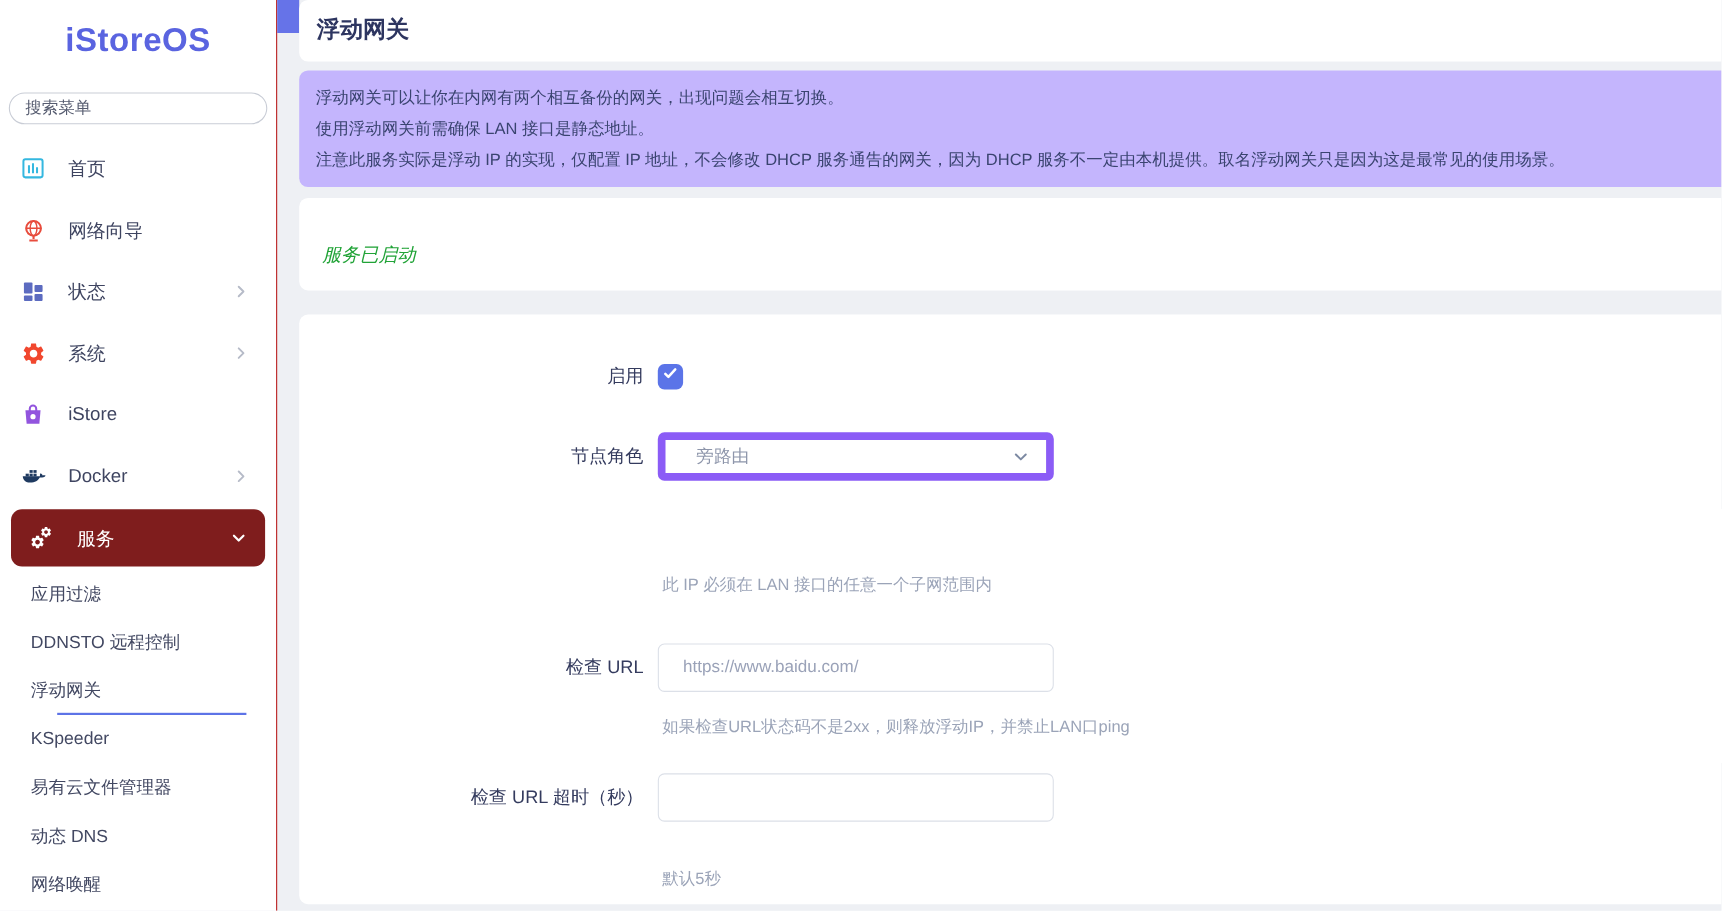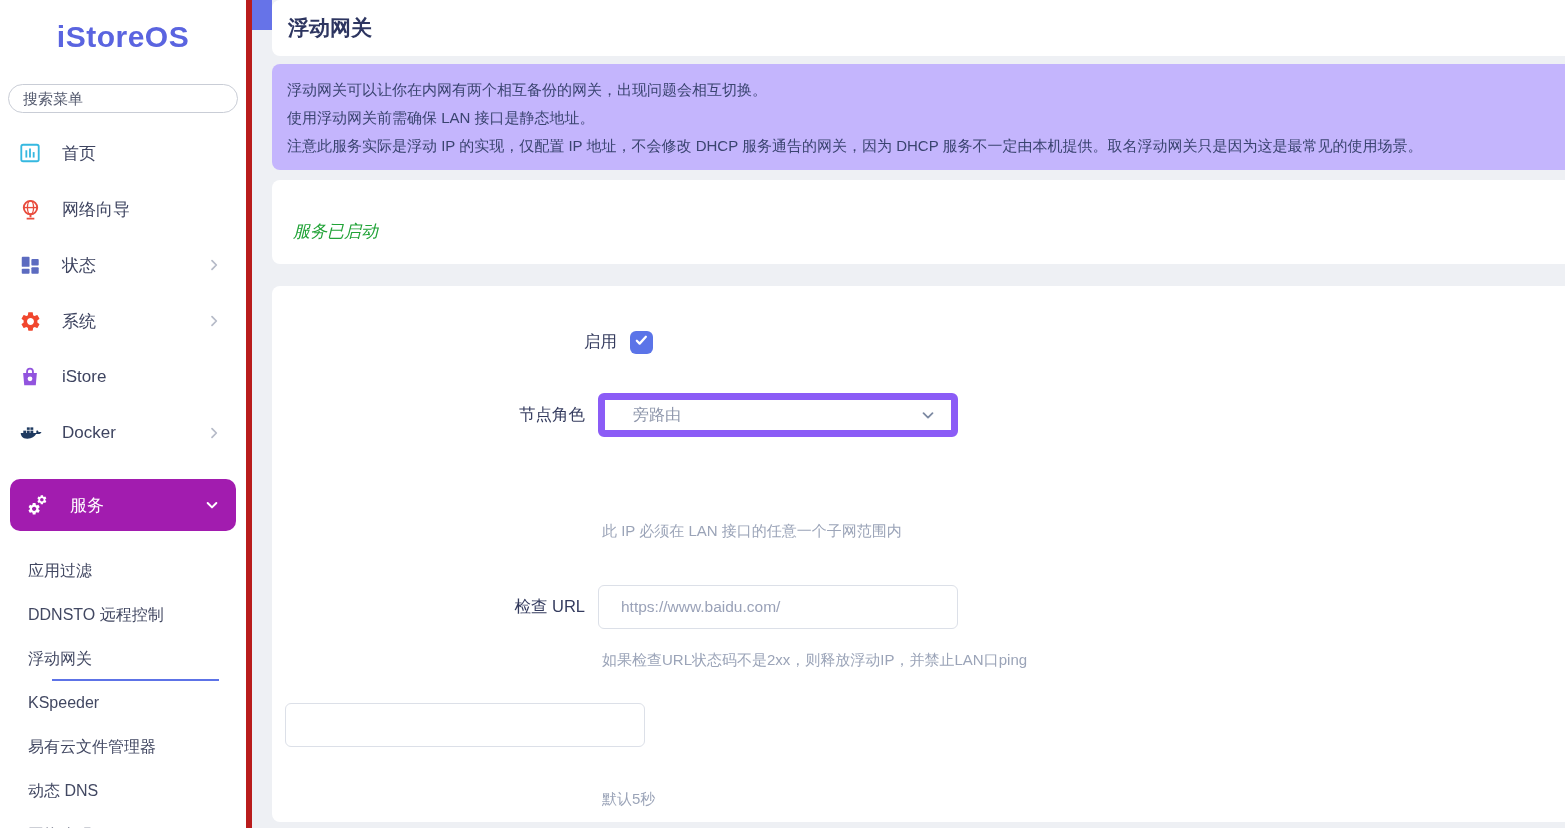--- a/index.html
+++ b/index.html
@@ -7,21 +7,21 @@
   body {
     font-family:"Liberation Sans","DejaVu Sans",sans-serif;
     background:#eef0f4;
     position:relative;
     overflow:hidden;
     color:#3e4460;
   }
   
   .sidebar {
     position:absolute; left:0; top:0; width:252px; height:828px;
-    background:#ffffff; border-right:6px solid #b91c1c;
+    background:#ffffff; border-right:1px solid #b91c1c;
   }
   .logo {
     margin-top:20px; text-align:center;
     font-size:30px; font-weight:800; letter-spacing:.5px;
     color:#5a64e0;
   }
   .search-wrap { padding:0 8px; margin-top:30px; }
   .search-input {
     width:100%; height:29px; border:1px solid #c9cdd6; border-radius:15px;
     padding:0 14px; font-size:15px; color:#40465c; outline:none;
@@ -30,22 +30,22 @@
   .search-input::placeholder { color:#565c70; opacity:1; }
   .nav { margin-top:12px; }
   .nav-item {
     position:relative; display:flex; align-items:center;
     height:56px; padding:0 18px; cursor:pointer;
     font-size:17px; color:#3e4460;
   }
   .nav-item .ico { width:24px; height:24px; margin-right:20px; flex:0 0 24px; display:flex; align-items:center; justify-content:center; }
   .nav-item .chev { position:absolute; right:24px; top:50%; transform:translateY(-50%); width:16px; height:16px; }
   .nav-item.active {
-    margin:18px 10px; height:52px; padding:0 16px;
-    background:#a21caf; border-radius:10px; color:#ffffff;
+    margin:2px 10px; height:52px; padding:0 16px;
+    background:#7f1d1d; border-radius:10px; color:#ffffff;
   }
   .nav-item.active .chev { right:16px; }
   .submenu { margin-top:3px; }
   .sub-item {
     position:relative; display:flex; align-items:center;
     height:44px; padding-left:28px; font-size:16px; color:#424862; cursor:pointer;
   }
   .sub-item.active::after {
     content:""; position:absolute; left:52px; right:27px; bottom:0;
     height:2px; background:#5d73e7;
@@ -239,21 +239,21 @@
   <p>使用浮动网关前需确保 LAN 接口是静态地址。</p>
   <p>注意此服务实际是浮动 IP 的实现，仅配置 IP 地址，不会修改 DHCP 服务通告的网关，因为 DHCP 服务不一定由本机提供。取名浮动网关只是因为这是最常见的使用场景。</p>
 </section>
 
 <section class="card status-card">
   <div class="status-text">服务已启动</div>
 </section>
 
 <section class="card form-card">
 
-  <div class="row" style="top:38px; height:36px;padding-left:32px;">
+  <div class="row" style="top:38px; height:36px;">
     <div class="lbl">启用</div>
     <div class="ctrl">
       <div class="checkbox">
         <span>
           <svg viewBox="0 0 24 24" width="15" height="15">
               <path d="M4.5 12.5l4.5 4.5 10-11" fill="none" stroke="#ffffff" stroke-width="3.6" stroke-linecap="round" stroke-linejoin="round"></path>
             </svg>
         </span>
       </div>
     </div>
@@ -277,19 +277,20 @@
 
   <div class="row" style="top:299px; height:44px;">
     <div class="lbl">检查 URL</div>
     <div class="ctrl">
       <input class="field" placeholder="https://www.baidu.com/" style="">
     </div>
   </div>
   <div class="helper" style="top:365px;">如果检查URL状态码不是2xx，则释放浮动IP，并禁止LAN口ping</div>
 
   <div class="row" style="top:417px; height:44px;">
+    <div class="lbl">检查 URL 超时（秒）</div>
     <div class="ctrl">
       <input class="field" placeholder="" style="">
     </div>
   </div>
   <div class="helper" style="top:504px;">默认5秒</div>
 
 </section>
 
 </body></html>

